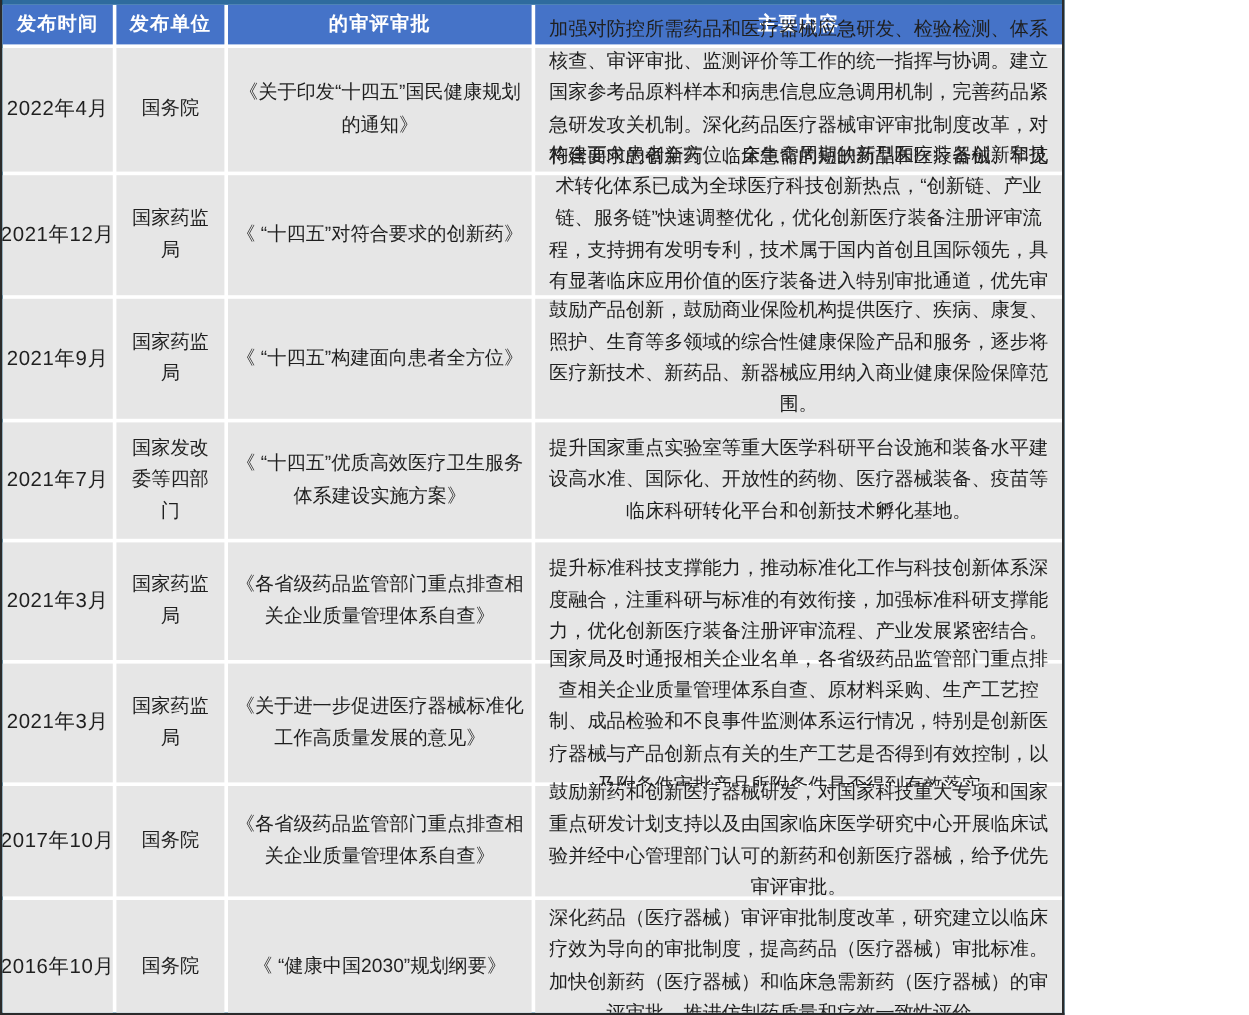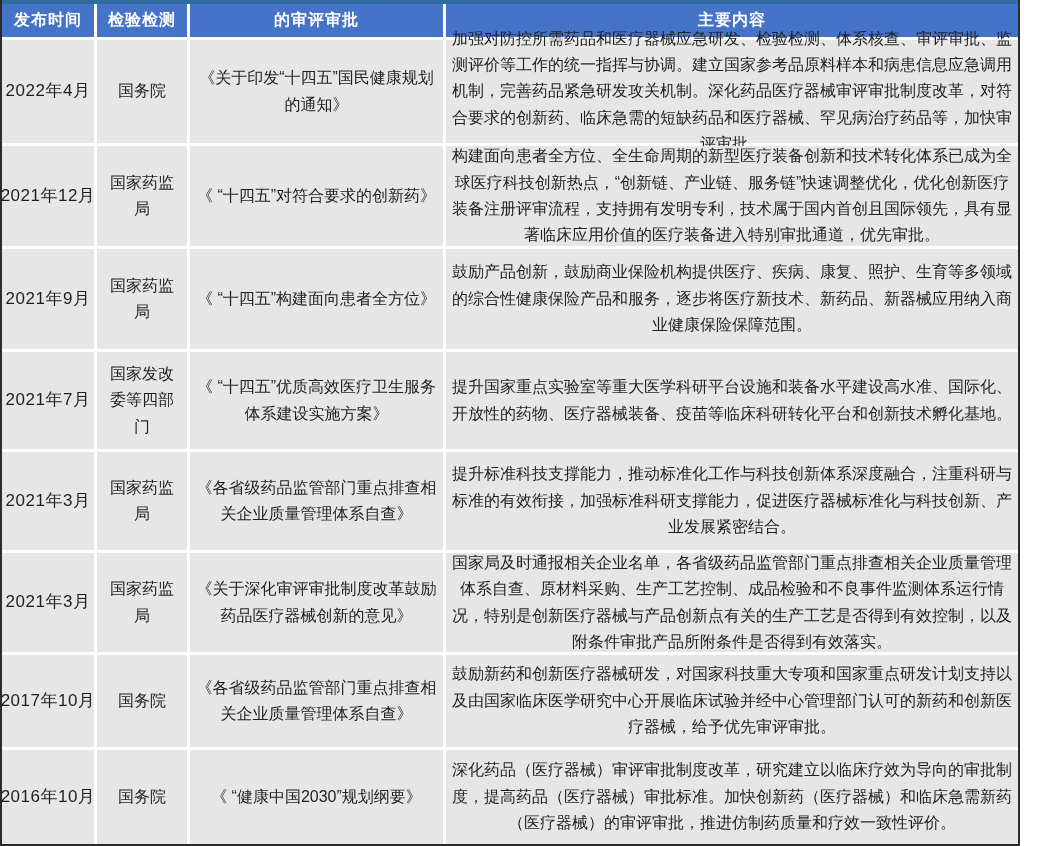--- a/index.html
+++ b/index.html
@@ -1,18 +1,18 @@
 <!DOCTYPE html>
 <html><head>
 <meta charset="utf-8">
 <style>
   html,body{margin:0;padding:0;background:#fff;}
   body{font-family:"Liberation Sans","DejaVu Sans",sans-serif;}
   .table-wrap{
-    width:1020px;height:846px;box-sizing:border-box;
+    width:887px;height:846px;box-sizing:border-box;
     border:2px solid #2b2b2b;border-top:none;
     background:#0369a1;overflow:hidden;
     --header-bg:#4573C8;--strip:#2E6B9E;--row-bg:#E6E6E6;
     --header-text:#ffffff;--body-text:#1f1f1f;
   }
   .top-strip{height:4px;background:var(--strip);}
   .grid{
     display:grid;
     grid-template-columns:92px 90px 253px 1fr;
     grid-template-rows:33px 103px 100px 100px 97px 98px 99px 92px 1fr;
@@ -38,21 +38,21 @@
 </style>
 </head>
 <body>
 
 <div class="table-wrap" style="--header-bg: #4573C8; --strip: #2E6B9E; --row-bg: #E6E6E6; --header-text: #FFFFFF; --body-text: #1F1F1F;">
   <div class="top-strip"></div>
   <div class="grid">
 
     <div class="row">
       <div class="th">发布时间</div>
-      <div class="th">检验检测</div>
+      <div class="th">发布单位</div>
       <div class="th">的审评审批</div>
       <div class="th">主要内容</div>
     </div>
 
     <div class="row">
       <div class="td date">2022年4月</div>
       <div class="td">国务院</div>
       <div class="td">《关于印发“十四五”国民健康规划的通知》</div>
       <div class="td content">加强对防控所需药品和医疗器械应急研发、检验检测、体系核查、审评审批、监测评价等工作的统一指挥与协调。建立国家参考品原料样本和病患信息应急调用机制，完善药品紧急研发攻关机制。深化药品医疗器械审评审批制度改革，对符合要求的创新药、临床急需的短缺药品和医疗器械、罕见病治疗药品等，加快审评审批。</div>
     </div>
@@ -75,27 +75,27 @@
       <div class="td date">2021年7月</div>
       <div class="td">国家发改委等四部门</div>
       <div class="td">《 “十四五”优质高效医疗卫生服务体系建设实施方案》</div>
       <div class="td content">提升国家重点实验室等重大医学科研平台设施和装备水平建设高水准、国际化、开放性的药物、医疗器械装备、疫苗等临床科研转化平台和创新技术孵化基地。</div>
     </div>
 
     <div class="row">
       <div class="td date">2021年3月</div>
       <div class="td">国家药监局</div>
       <div class="td">《各省级药品监管部门重点排查相关企业质量管理体系自查》</div>
-      <div class="td content">提升标准科技支撑能力，推动标准化工作与科技创新体系深度融合，注重科研与标准的有效衔接，加强标准科研支撑能力，促进医疗器械标准化与科技创新、产业发展紧密结合。</div>
+      <div class="td content">提升标准科技支撑能力，推动标准化工作与科技创新体系深度融合，注重科研与标准的有效衔接，加强标准科研支撑能力，优化创新医疗装备注册评审流程、产业发展紧密结合。</div>
     </div>
 
     <div class="row">
       <div class="td date">2021年3月</div>
       <div class="td">国家药监局</div>
-      <div class="td">《关于深化审评审批制度改革鼓励药品医疗器械创新的意见》</div>
+      <div class="td">《关于进一步促进医疗器械标准化工作高质量发展的意见》</div>
       <div class="td content">国家局及时通报相关企业名单，各省级药品监管部门重点排查相关企业质量管理体系自查、原材料采购、生产工艺控制、成品检验和不良事件监测体系运行情况，特别是创新医疗器械与产品创新点有关的生产工艺是否得到有效控制，以及附条件审批产品所附条件是否得到有效落实。</div>
     </div>
 
     <div class="row">
       <div class="td date">2017年10月</div>
       <div class="td">国务院</div>
       <div class="td">《各省级药品监管部门重点排查相关企业质量管理体系自查》</div>
       <div class="td content">鼓励新药和创新医疗器械研发，对国家科技重大专项和国家重点研发计划支持以及由国家临床医学研究中心开展临床试验并经中心管理部门认可的新药和创新医疗器械，给予优先审评审批。</div>
     </div>
 

